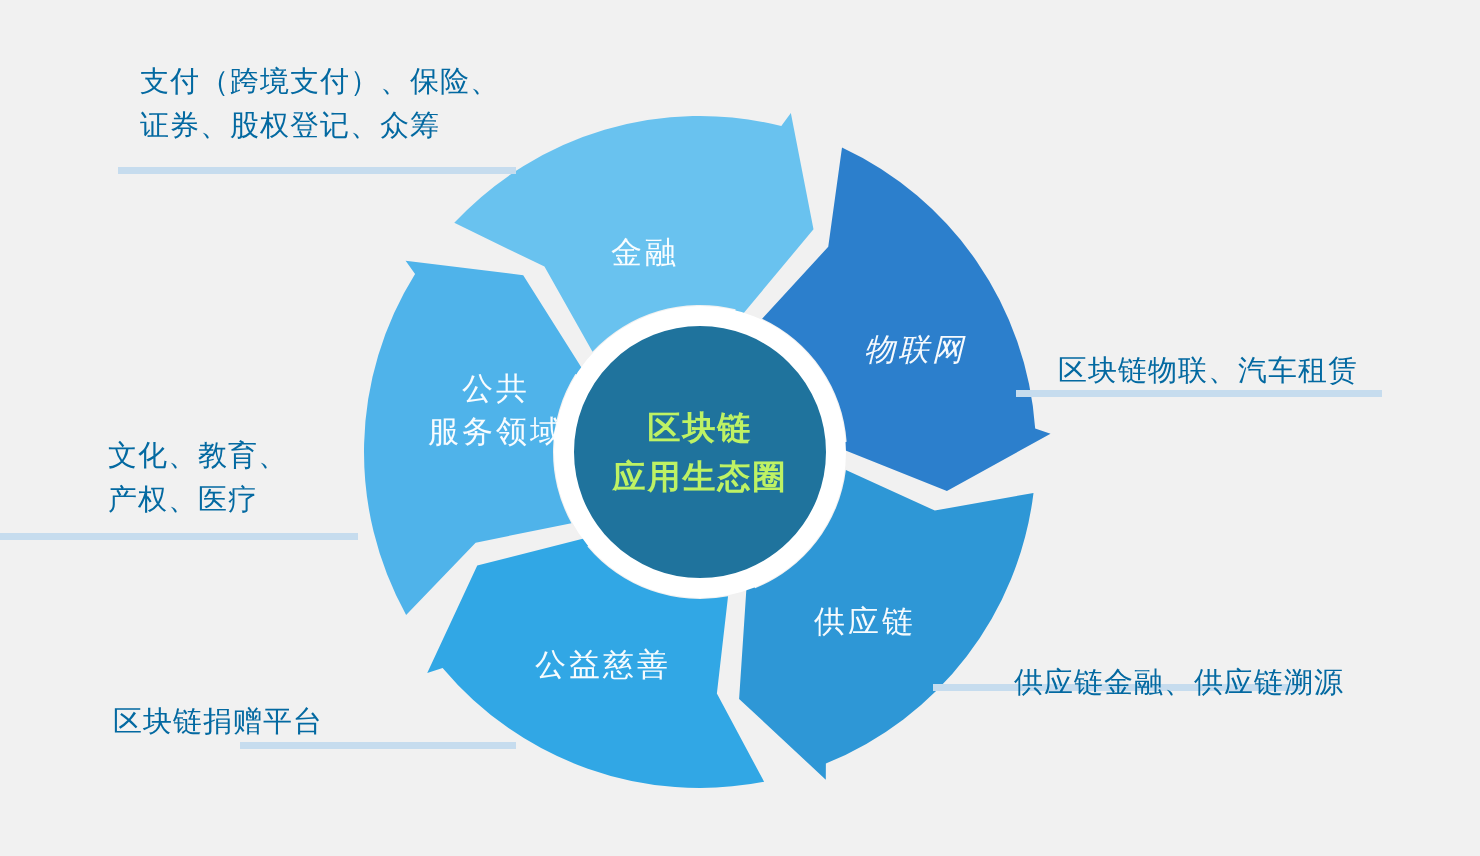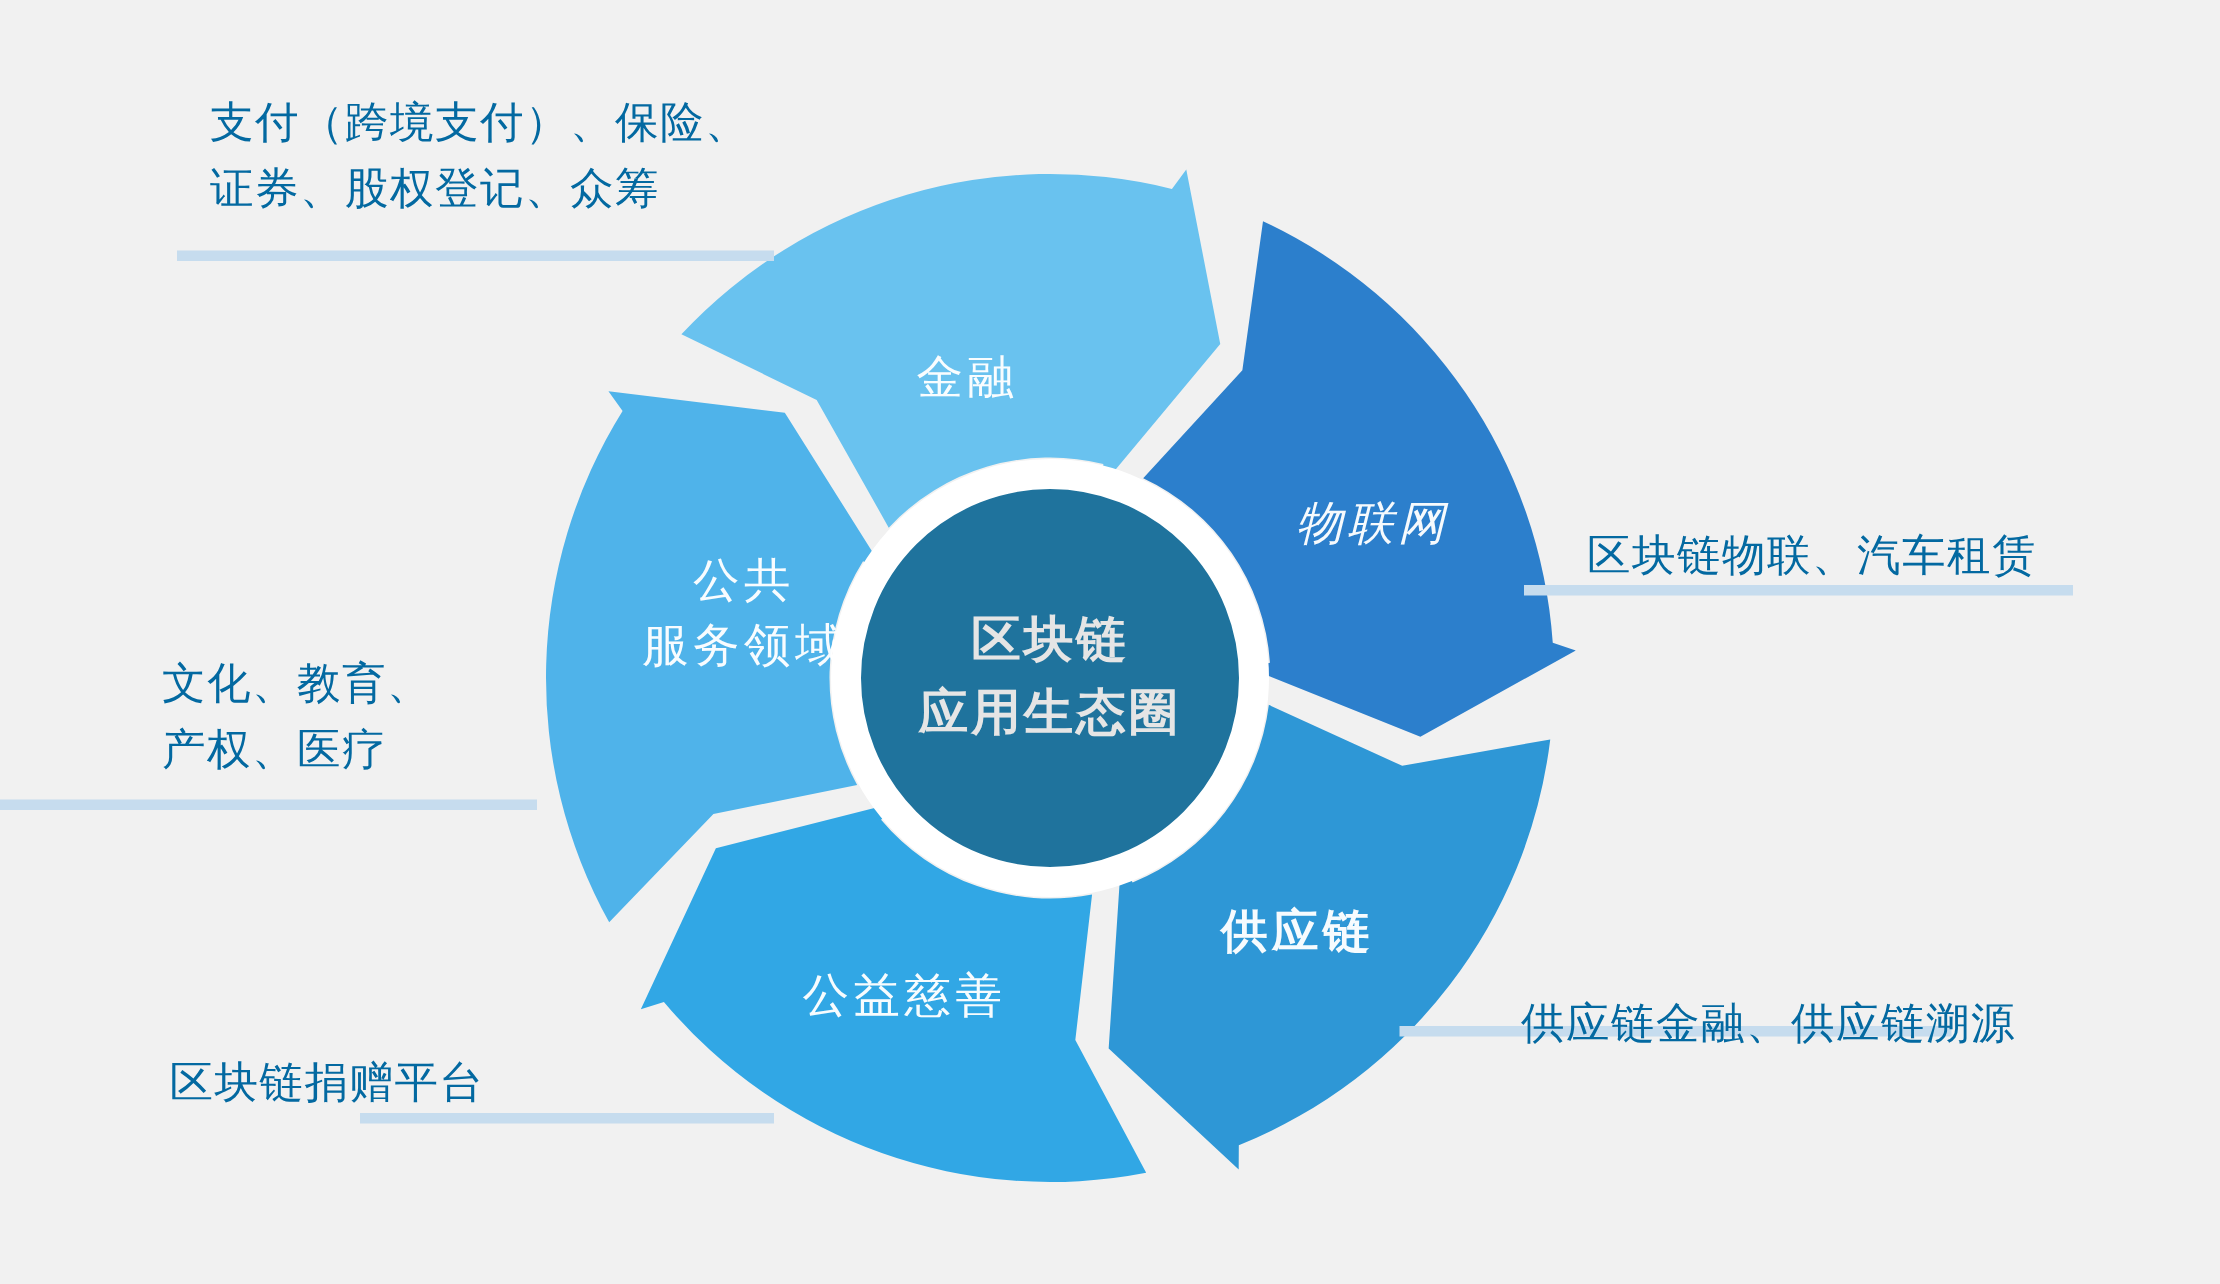--- a/index.html
+++ b/index.html
@@ -62,27 +62,27 @@
 
 <svg id="ring-svg" width="1480" height="856" viewBox="0 0 1480 856">
     <path d="M454.27,222.85 A336 336 0 0 1 781.29,125.98 L790.85,112.96 L813.50,229.25 L734.16,324.50 L735.56,309.37 A147 147 0 0 0 592.49,351.75 L544.45,266.62 Z" fill="#69c2ef"></path>
     <path d="M842.00,147.48 A336 336 0 0 1 1035.18,428.56 L1050.52,433.63 L946.92,491.11 L831.82,445.09 L846.64,441.75 A147 147 0 0 0 762.12,318.77 L828.24,246.77 Z" fill="#2c7fcc"></path>
     <path d="M1033.50,492.95 A336 336 0 0 1 825.87,763.53 L825.79,779.69 L739.11,698.92 L747.30,575.23 L755.07,588.30 A147 147 0 0 0 845.90,469.91 L934.81,510.55 Z" fill="#2e97d6"></path>
     <path d="M764.11,781.83 A336 336 0 0 1 442.61,667.98 L427.22,672.89 L477.25,565.50 L597.42,535.07 L587.39,546.49 A147 147 0 0 0 728.05,596.30 L716.88,693.41 Z" fill="#31a7e5"></path>
     <path d="M406.13,614.90 A336 336 0 0 1 415.06,273.95 L405.63,260.83 L523.22,275.22 L589.30,380.11 L575.34,374.10 A147 147 0 0 0 571.43,523.27 L475.62,542.65 Z" fill="#4fb3ea"></path>
   </svg>
 
 <div id="center-circle" style="background: rgb(31, 115, 157);">
-  <div id="center-text" style="color: #e5e5e5; font-family: Liberation Serif, serif;">区块链
+  <div id="center-text" style="color: #bef264;">区块链
 应用生态圈</div>
 </div>
 
 <div class="segment-label" style="left:645px; top:212px;margin-top:41px;">金融</div>
 <div class="segment-label" style="left:915px; top:350px;font-style:italic;">物联网</div>
-<div class="segment-label" style="left:865px; top:622px;font-weight:bold;">供应链</div>
+<div class="segment-label" style="left:865px; top:622px;">供应链</div>
 <div class="segment-label" style="left:564px; top:665px;margin-left:39px;">公益慈善</div>
 <div class="segment-label" style="left:452px; top:410px;margin-left:44px;">公共
 服务领域</div>
 
 <div class="annotation" style="left:140px; top:60px;">支付（跨境支付）、保险、
 证券、股权登记、众筹</div>
 <div class="annotation" style="left:1058px; top:349px;">区块链物联、汽车租赁</div>
 <div class="annotation" style="left:1014px; top:661px;">供应链金融、供应链溯源</div>
 <div class="annotation" style="left:108px; top:434px;">文化、教育、
 产权、医疗</div>

